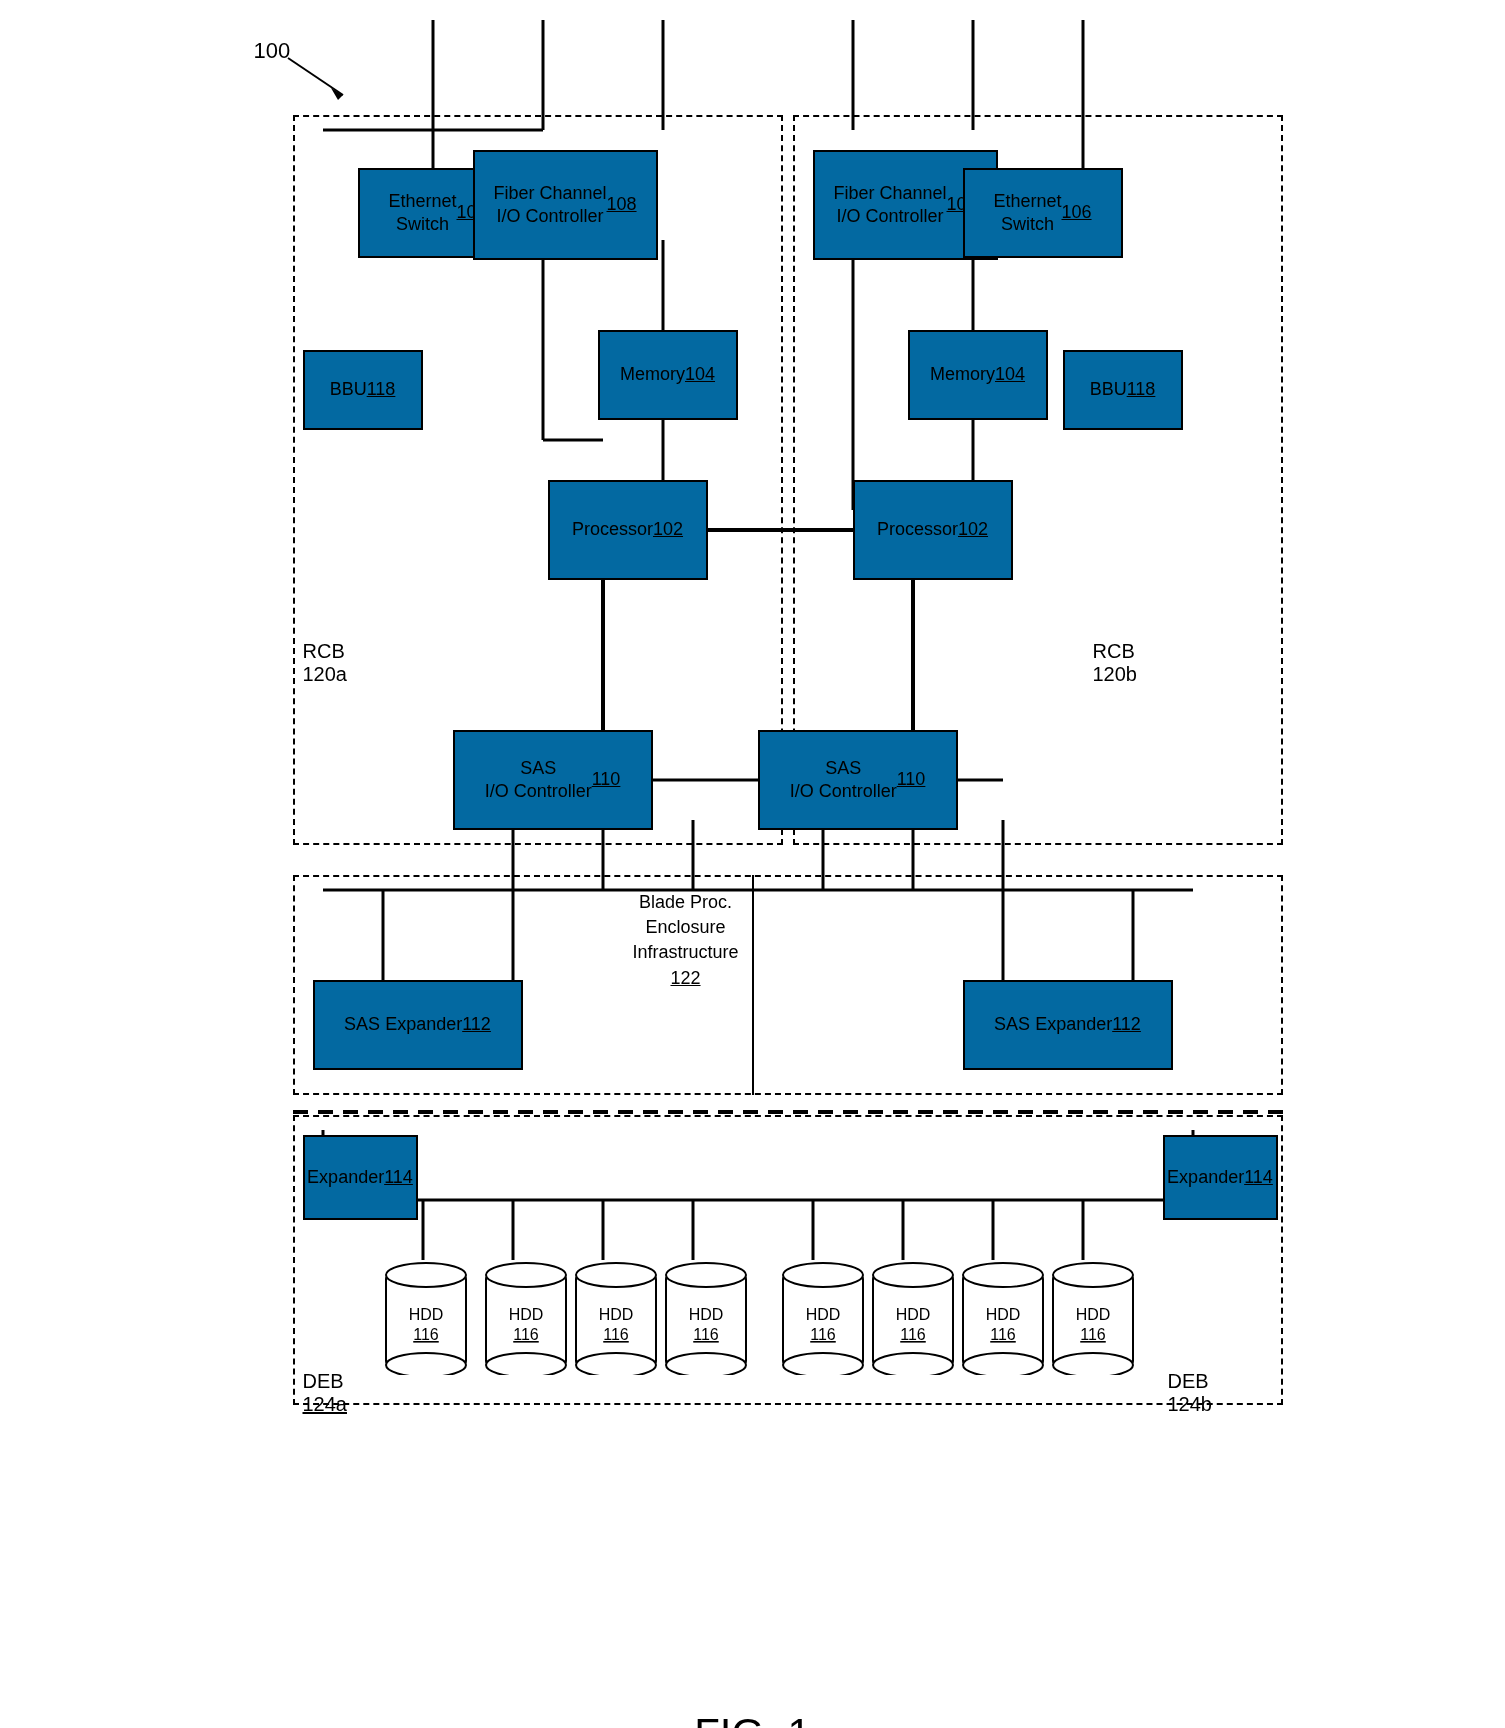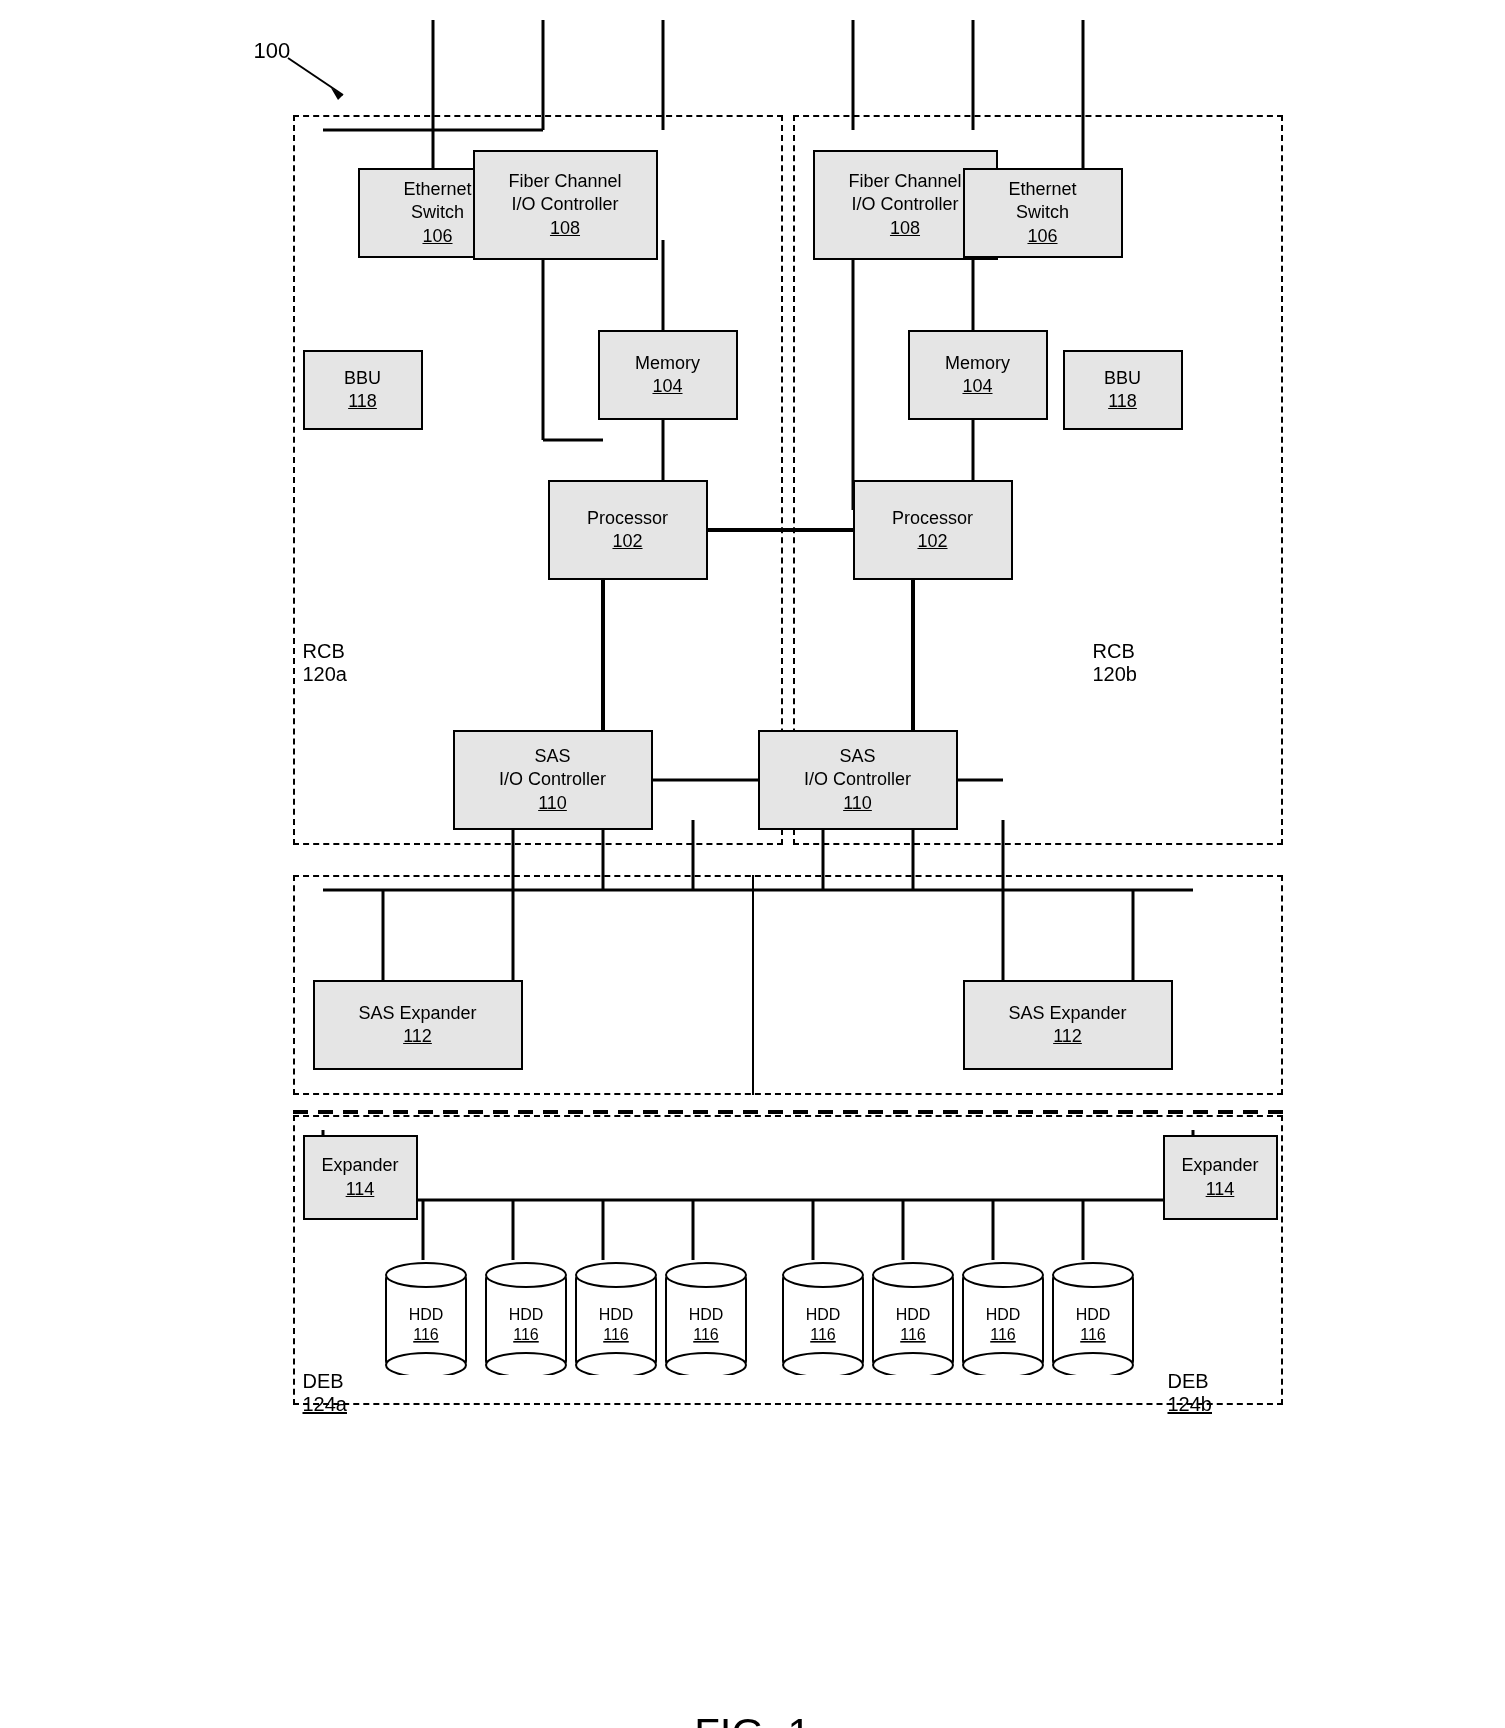--- a/index.html
+++ b/index.html
@@ -16,23 +16,23 @@
 
     .diagram-container {
       position: relative;
       width: 1100px;
       margin: 0 auto;
     }
 
     
     .box {
       border: 2px solid #000;
-      background: #e5e5e5;
+      background: #0369a1;
       display: flex;
-      flex-direction: column;
+      flex-direction: row;
       align-items: center;
       justify-content: center;
       text-align: center;
       position: absolute;
       font-size: 18px;
       line-height: 1.3;
     }
 
     
     .dashed-box {
@@ -215,20 +215,26 @@
     <span style="text-decoration:underline;">110</span>
   </div>
 
   <div style="position:absolute; left:890px; top:620px; font-size:20px; text-align:left;">
     <div>RCB</div>
     <div style="">120b</div>
   </div>
 
   <div class="dashed-box" style="left:90px; top:855px; width:990px; height:220px;"></div>
 
+  <div style="position:absolute; left:430px; top:870px; font-size:18px; text-align:center; line-height:1.4;">
+    <div>Blade Proc.</div>
+    <div>Enclosure</div>
+    <div>Infrastructure</div>
+    <div style="text-decoration:underline;">122</div>
+  </div>
 
   <div style="position:absolute; left:549px; top:855px; width:2px; height:220px; background:#000;"></div>
 
   <div class="box" style="left:110px; top:960px; width:210px; height:90px;">
     <span>SAS Expander</span>
     <span style="text-decoration:underline;">112</span>
   </div>
 
   <div class="box" style="left:760px; top:960px; width:210px; height:90px;">
     <span>SAS Expander</span>
@@ -250,21 +256,21 @@
     <span style="text-decoration:underline;">114</span>
   </div>
 
   <div style="position:absolute; left:100px; top:1350px; font-size:20px;">
     <div>DEB</div>
     <div style="text-decoration:underline;">124a</div>
   </div>
 
   <div style="position:absolute; left:965px; top:1350px; font-size:20px;">
     <div>DEB</div>
-    <div style="text-decoration:underline;">124b</div>
+    <div style="">124b</div>
   </div>
 
   <div style="position:absolute; left:178px; top:1240px; width:90px; height:115px;">
     <svg width="90" height="115" viewBox="0 0 90 115">
       <rect x="5" y="15" width="80" height="90" rx="4" ry="4" fill="white" stroke="black" stroke-width="2"></rect>
       <ellipse cx="45" cy="15" rx="40" ry="12" fill="white" stroke="black" stroke-width="2"></ellipse>
       <ellipse cx="45" cy="105" rx="40" ry="12" fill="white" stroke="black" stroke-width="2"></ellipse>
       <text x="45" y="60" text-anchor="middle" font-size="16" fill="black">HDD</text>
       <text x="45" y="80" text-anchor="middle" font-size="16" fill="black" text-decoration="underline">116</text>
     </svg>

